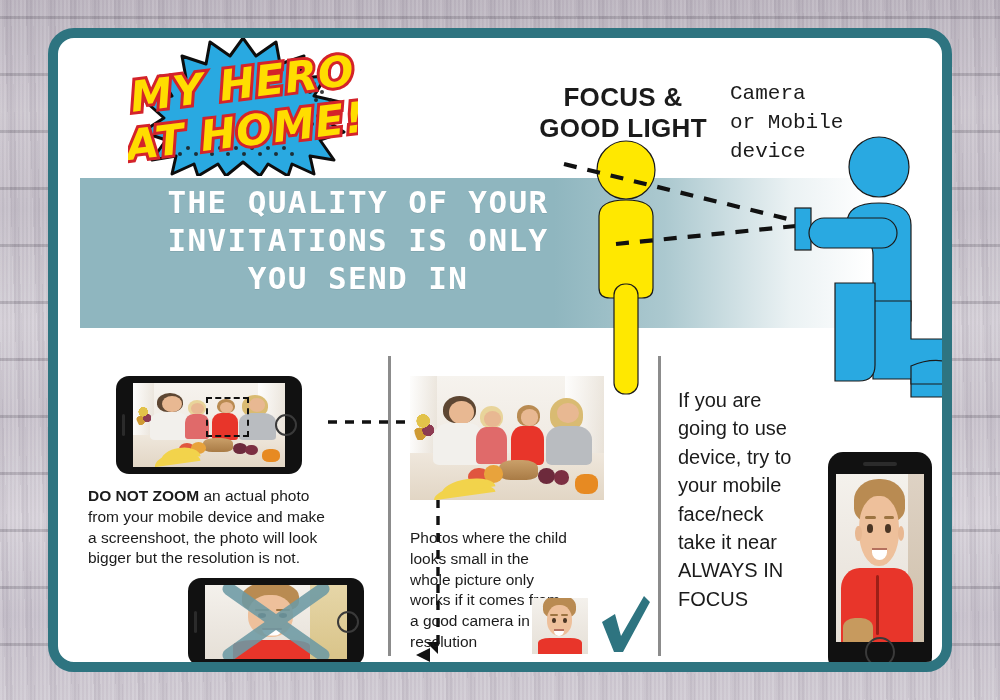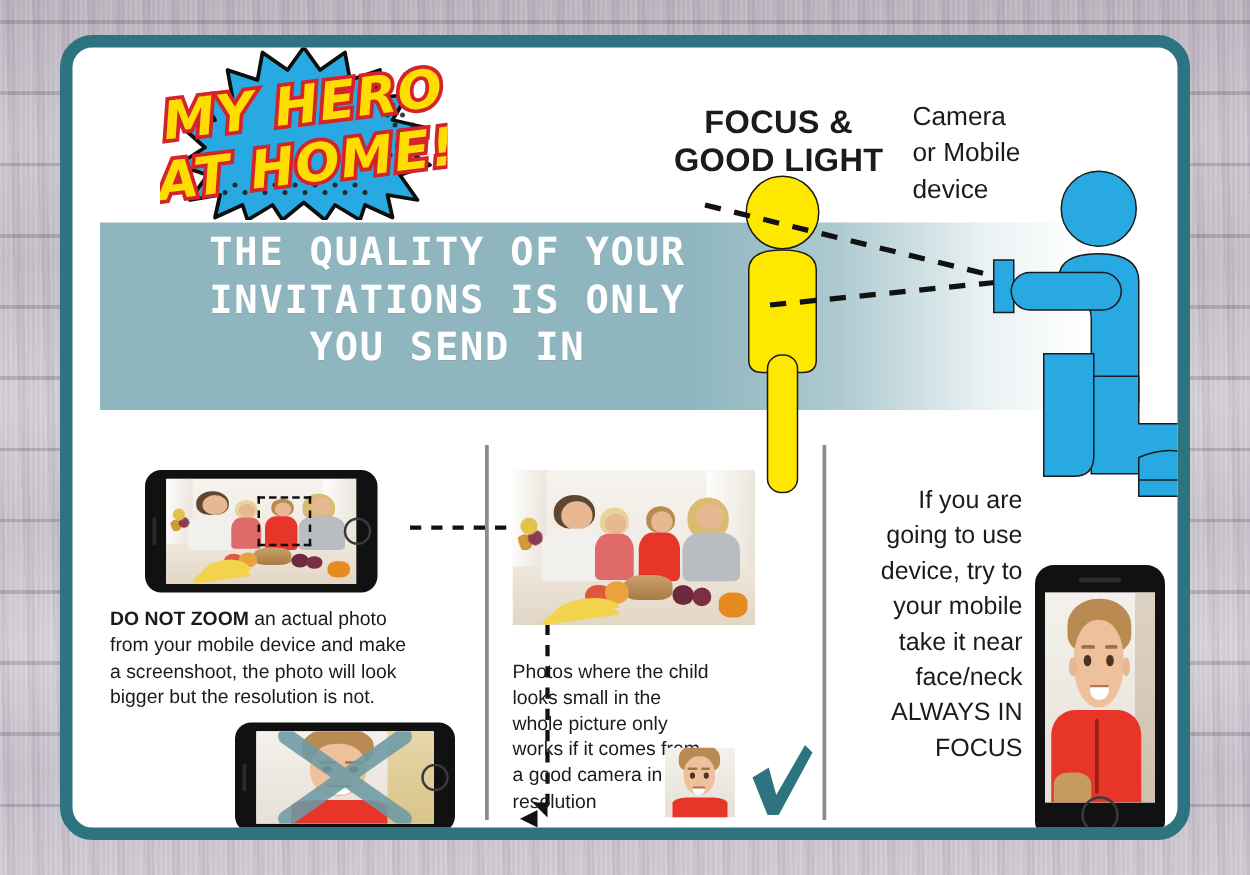--- a/index.html
+++ b/index.html
@@ -35,21 +35,21 @@
 
   
   #logo{position:absolute;left:70px;top:-2px;width:230px;height:140px;}
   #logo svg{width:100%;height:100%;display:block;}
 
   
   .toplabel{position:absolute;color:#1b1b1b;}
   #focus-label{left:455px;top:44px;width:220px;text-align:center;
     font-size:26px;font-weight:bold;line-height:1.18;letter-spacing:.3px;}
   #camera-label{left:672px;top:42px;width:150px;
-    font-size:21px;line-height:1.38;}
+    font-size:21px;line-height:1.38;font-family:Liberation Mono, monospace;}
 
   
   #banner{position:absolute;left:22px;top:140px;width:790px;height:150px;
     background:linear-gradient(90deg,#8fb6bf 0%,#8fb6bf 60%,
       rgba(143,182,191,.75) 74%,rgba(143,182,191,.18) 90%,rgba(143,182,191,0) 100%);}
   #banner-text{position:absolute;left:40px;top:146px;width:520px;
     text-align:center;color:#fff;font-size:31px;line-height:1.22;
     font-weight:bold;letter-spacing:1.4px;
     font-family:"DejaVu Sans Mono","Liberation Mono",monospace;
     text-shadow:0 1px 0 rgba(0,0,0,.08);}
@@ -351,27 +351,27 @@
         <div class="pt-jacket" style="left:10%;top:72%;width:80%;height:32%;"></div>
       </div>
     </div>
 
     <svg id="checkmark" style="left:202px;top:238px;width:56px;height:62px;" viewBox="0 0 56 62">
       <polygon points="6,28 19,20 25,42 48,2 54,8 27,58 18,58" fill="#2e7480"></polygon>
     </svg>
   </div>
 
   <div class="panel" id="panel-right">
-    <div class="body-text cap" style="left:14px;top:30px;width:140px;font-size:20px;line-height:1.42;text-align:right;">
+    <div class="body-text cap" style="left:14px;top:30px;width:140px;font-size:20px;line-height:1.42;">
       <div>If you are</div>
       <div>going to use</div>
       <div>device, try to</div>
       <div>your mobile</div>
+      <div>face/neck</div>
       <div>take it near</div>
-      <div>face/neck</div>
       <div>ALWAYS IN</div>
       <div>FOCUS</div>
     </div>
 
     <div class="phone phone-port" style="left:164px;top:96px;width:104px;height:220px;">
       <div class="screen" style="left:8px;top:22px;right:8px;bottom:30px;">
         <div class="portrait">
           <div style="position:absolute;right:0;top:0;width:18%;height:100%;background:linear-gradient(180deg,#ded2c4,#cfc0ab);"></div>
           <div class="pt-hair" style="left:20%;top:3%;width:58%;height:26%;"></div>
           <div class="pt-face" style="left:26%;top:13%;width:46%;height:42%;"></div>

